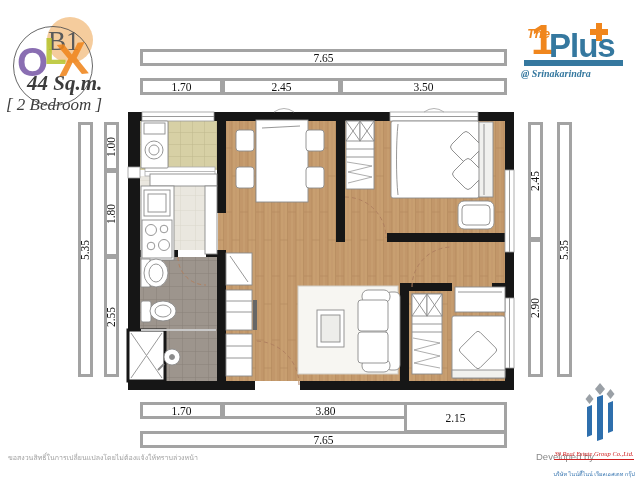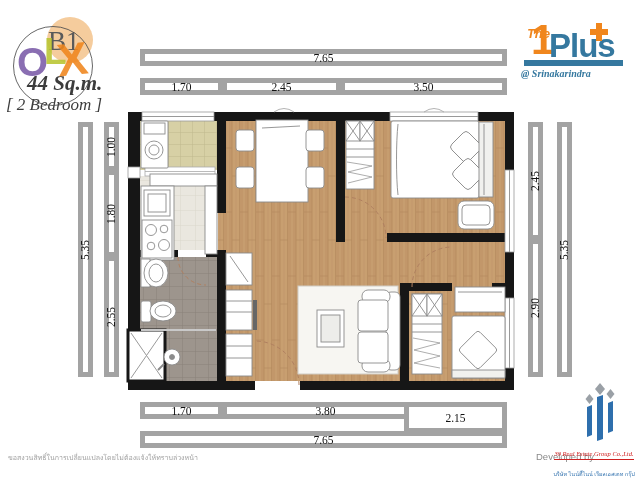--- a/index.html
+++ b/index.html
@@ -1,20 +1,20 @@
 <!DOCTYPE html>
 <html><head>
 <meta charset="utf-8">
 <style>
   html,body{margin:0;padding:0;background:#fff;}
   .canvas{position:relative;width:640px;height:480px;background:#fff;overflow:hidden;
           font-family:"Liberation Sans",sans-serif;}
   svg{position:absolute;left:0;top:0;}
   
-  .dim{position:absolute;border:5px solid #a3a3a3;background:#fff;box-sizing:border-box;
+  .dim{position:absolute;border:3px solid #a3a3a3;background:#fff;box-sizing:border-box;
        display:flex;align-items:center;justify-content:center;
        font-family:"Liberation Serif",serif;font-size:11.5px;color:#111;}
   .dim span{display:block;white-space:nowrap;}
   .dim.v span{transform:rotate(-90deg);}
   
   .unit-code{position:absolute;left:48px;top:26px;font-family:"Liberation Serif",serif;
              font-size:27px;color:#5a5a5a;}
   .unit-area{position:absolute;left:27px;top:71px;font-family:"Liberation Serif",serif;
              font-style:italic;font-weight:700;font-size:21px;color:#3c3c3c;}
   .unit-type{position:absolute;left:6px;top:95px;font-family:"Liberation Serif",serif;

